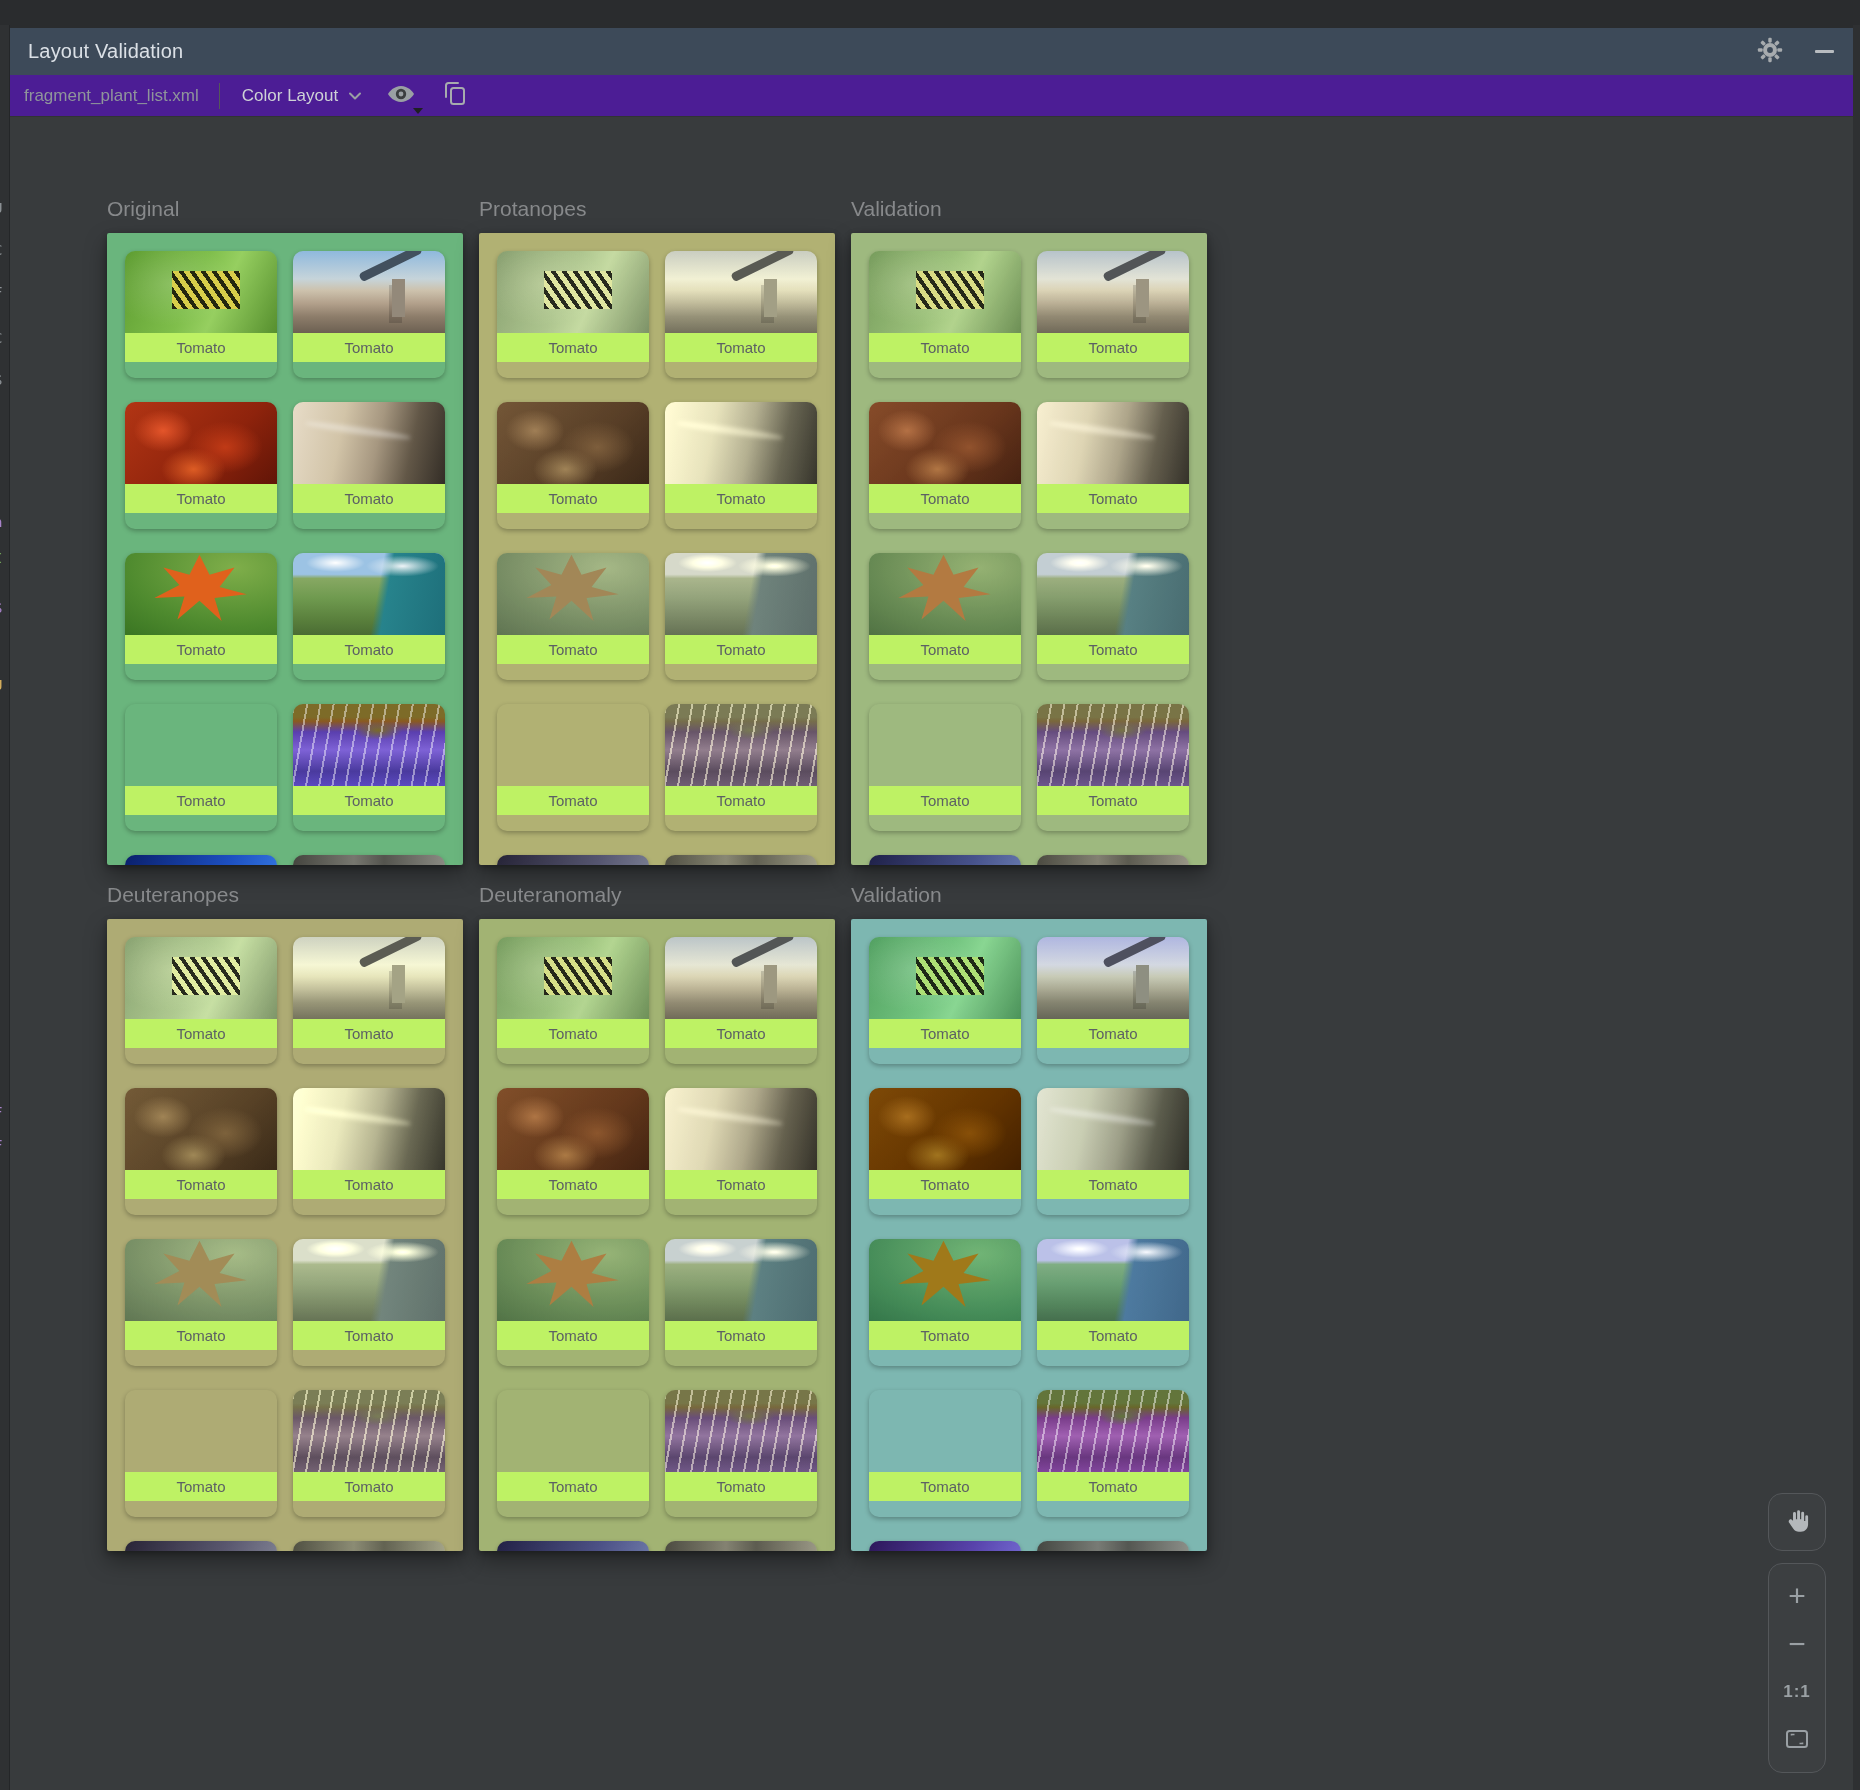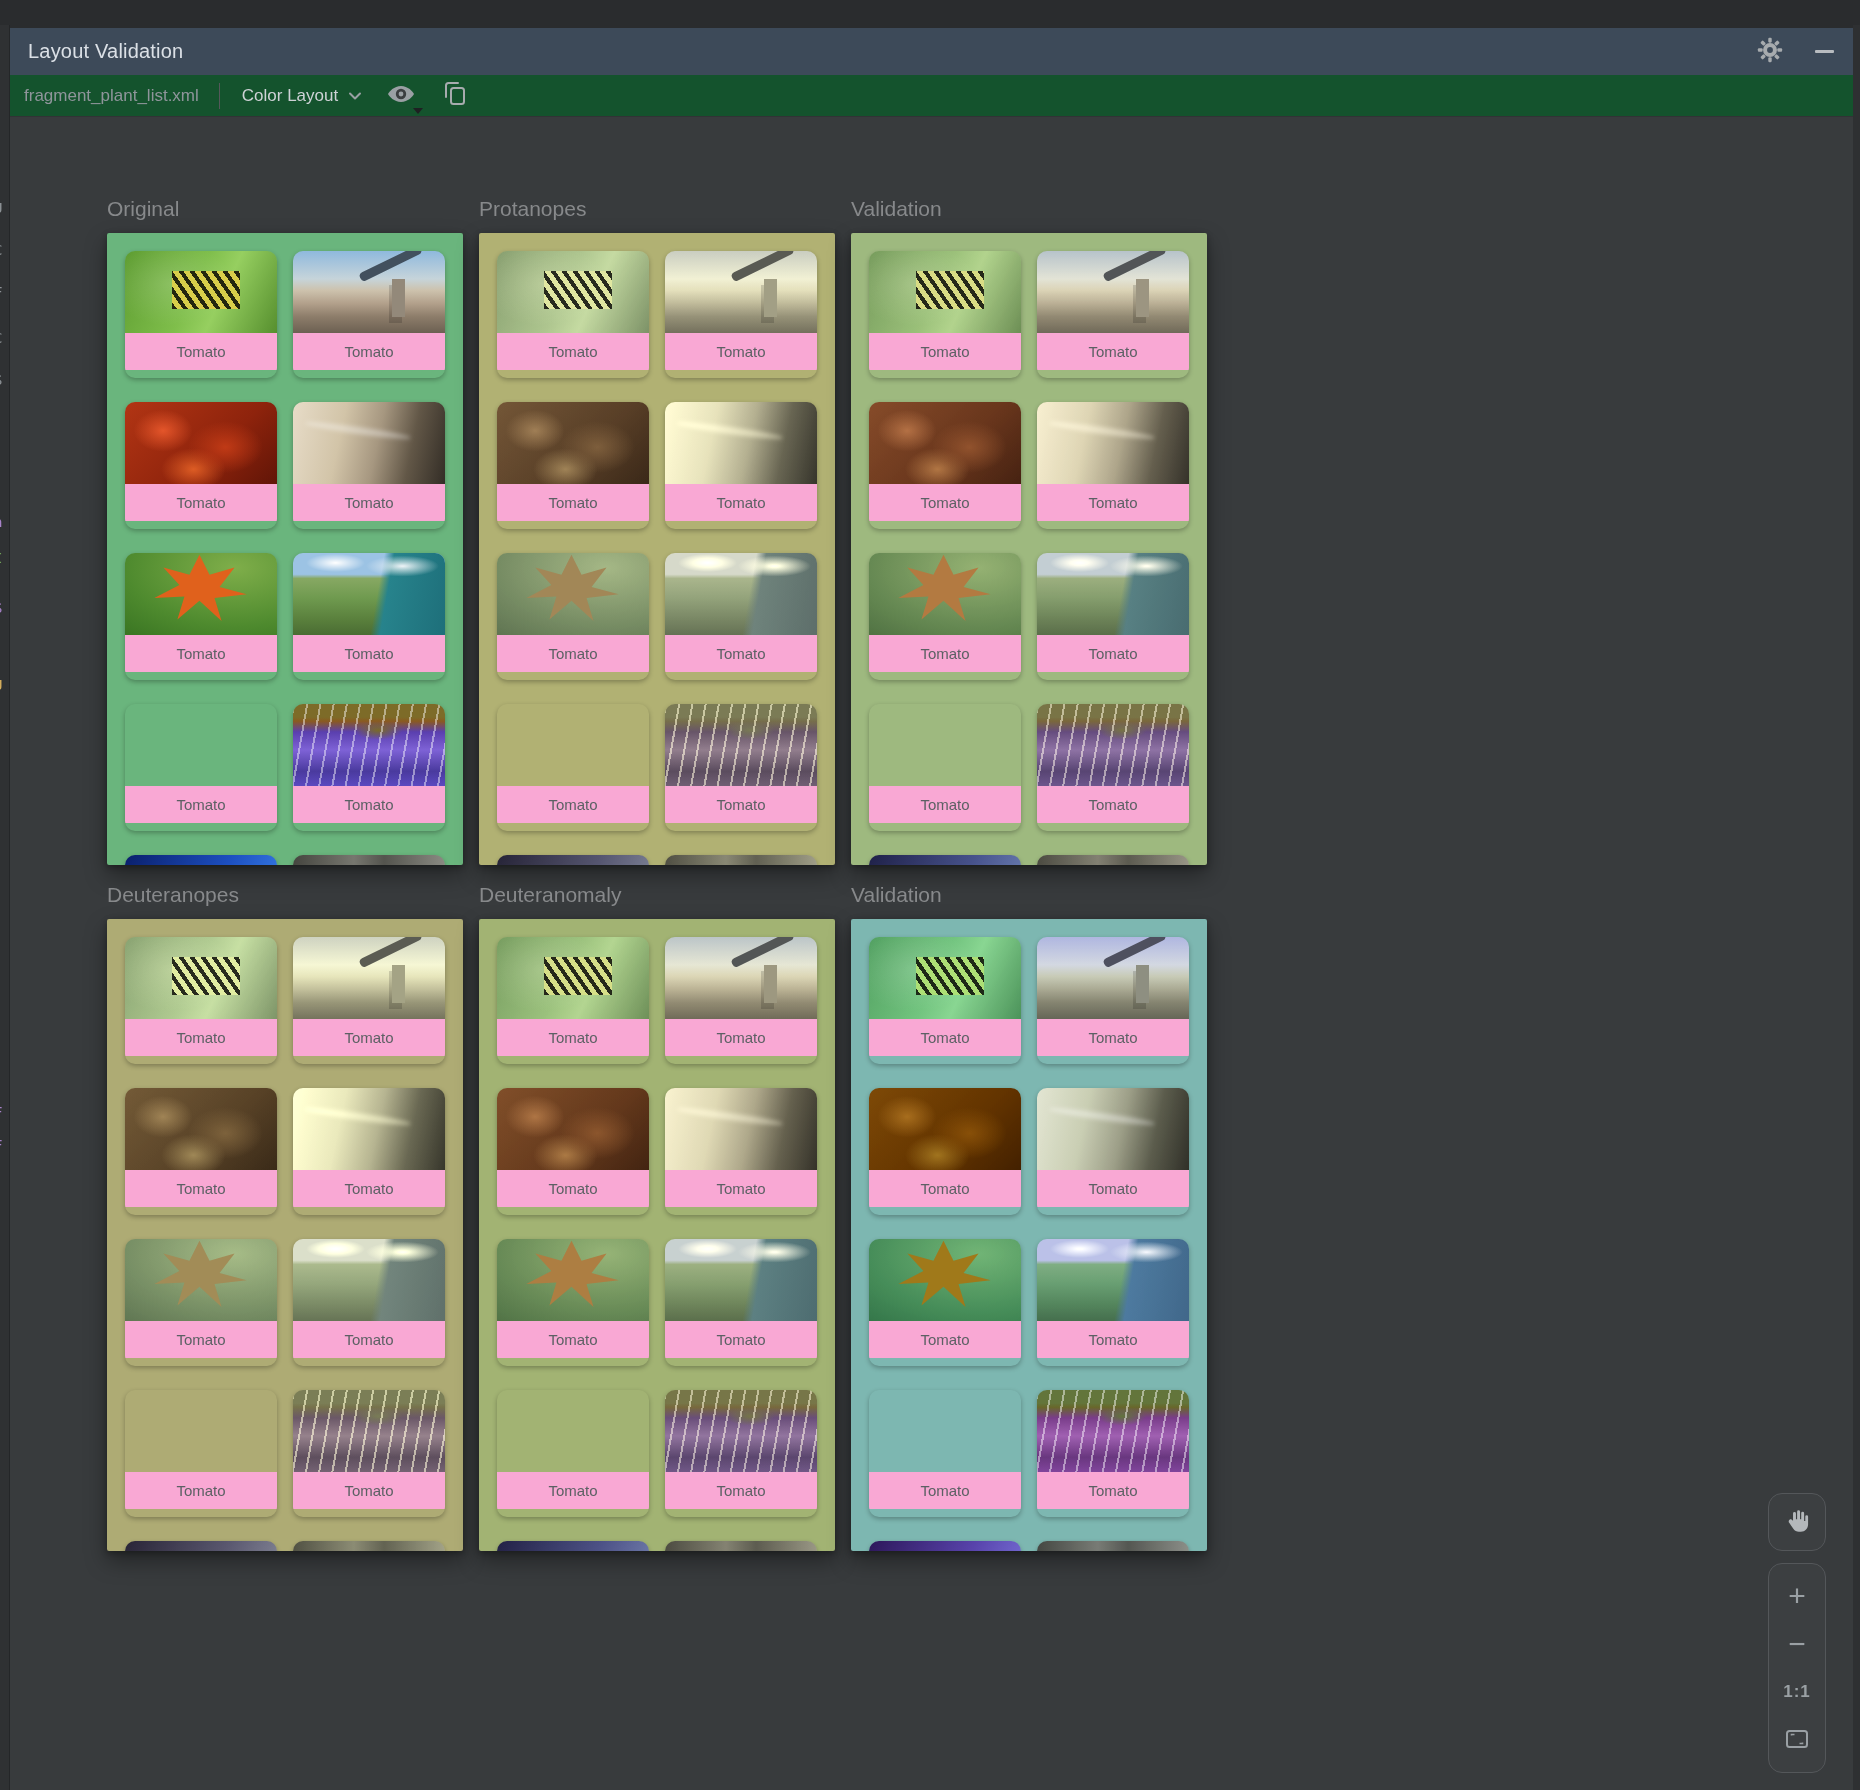--- a/index.html
+++ b/index.html
@@ -25,21 +25,21 @@
     background:#3d4a59;border-top:3px solid #2a2c2e;
     display:flex;align-items:center;z-index:4;
   }
   .titlebar-title{color:#dbe0e6;font-size:20px;margin-left:28px;letter-spacing:.2px;}
   .titlebar-actions{margin-left:auto;display:flex;align-items:center;gap:26px;margin-right:22px;}
   .icon-btn{width:28px;height:28px;display:flex;align-items:center;justify-content:center;cursor:pointer;background:none;border:none;padding:0;}
   .minimize-dash{width:19px;height:3px;background:#b8bcc0;border-radius:1px;}
   
   .toolbar{
     position:absolute;left:10px;top:50px;width:1843px;height:42px;
-    background:#14532d;border-bottom:1px solid #313335;
+    background:#4c1d95;border-bottom:1px solid #313335;
     display:flex;align-items:center;z-index:4;
   }
   .toolbar-filename{color:#8f959b;font-size:17px;margin-left:14px;}
   .toolbar-sep{width:1px;height:26px;background:#55585a;margin:0 22px 0 20px;}
   .mode-select{display:flex;align-items:center;gap:10px;cursor:pointer;}
   .mode-select-label{color:#ced2d6;font-size:17px;}
   .eye-wrap{position:relative;margin-left:24px;cursor:pointer;}
   .eye-caret{position:absolute;right:-7px;bottom:-5px;width:0;height:0;
     border-left:5px solid transparent;border-right:5px solid transparent;border-top:6px solid #1e2022;}
   .copy-wrap{margin-left:26px;cursor:pointer;}
@@ -55,21 +55,21 @@
   .panel-body{
     width:356px;height:632px;border-radius:2px;overflow:hidden;
     padding:18px 18px 0 18px;
     display:grid;grid-template-columns:repeat(2,1fr);column-gap:16px;row-gap:24px;
     align-content:start;
     box-shadow:0 10px 22px rgba(0,0,0,.38),0 2px 6px rgba(0,0,0,.3);
   }
   .card{border-radius:10px;overflow:hidden;box-shadow:0 2px 5px rgba(0,0,0,.28);height:127px;}
   .card-img{position:relative;width:100%;height:82px;overflow:hidden;}
   .card-label-area{
-    height:37px;background:#f9a8d4;display:flex;align-items:center;justify-content:center;
+    height:29px;background:#bef264;display:flex;align-items:center;justify-content:center;
   }
   .card-label{color:#5c6064;font-size:15px;}
   .card-img.partial{height:90px;border-radius:10px 10px 0 0;box-shadow:0 2px 5px rgba(0,0,0,.28);}
   
   .f-original .card-img{filter:none;}
   .f-protanopes .card-img{filter:saturate(.5) sepia(.45) hue-rotate(16deg) brightness(1.04);}
   .f-protanomaly .card-img{filter:saturate(.7) sepia(.28) hue-rotate(9deg) brightness(1.02);}
   .f-deuteranopes .card-img{filter:saturate(.55) sepia(.52) hue-rotate(20deg) brightness(1.05);}
   .f-deuteranomaly .card-img{filter:saturate(.7) sepia(.34) hue-rotate(13deg) brightness(1.02);}
   .f-tritanopes .card-img{filter:saturate(.72) hue-rotate(28deg) brightness(1.03);}

